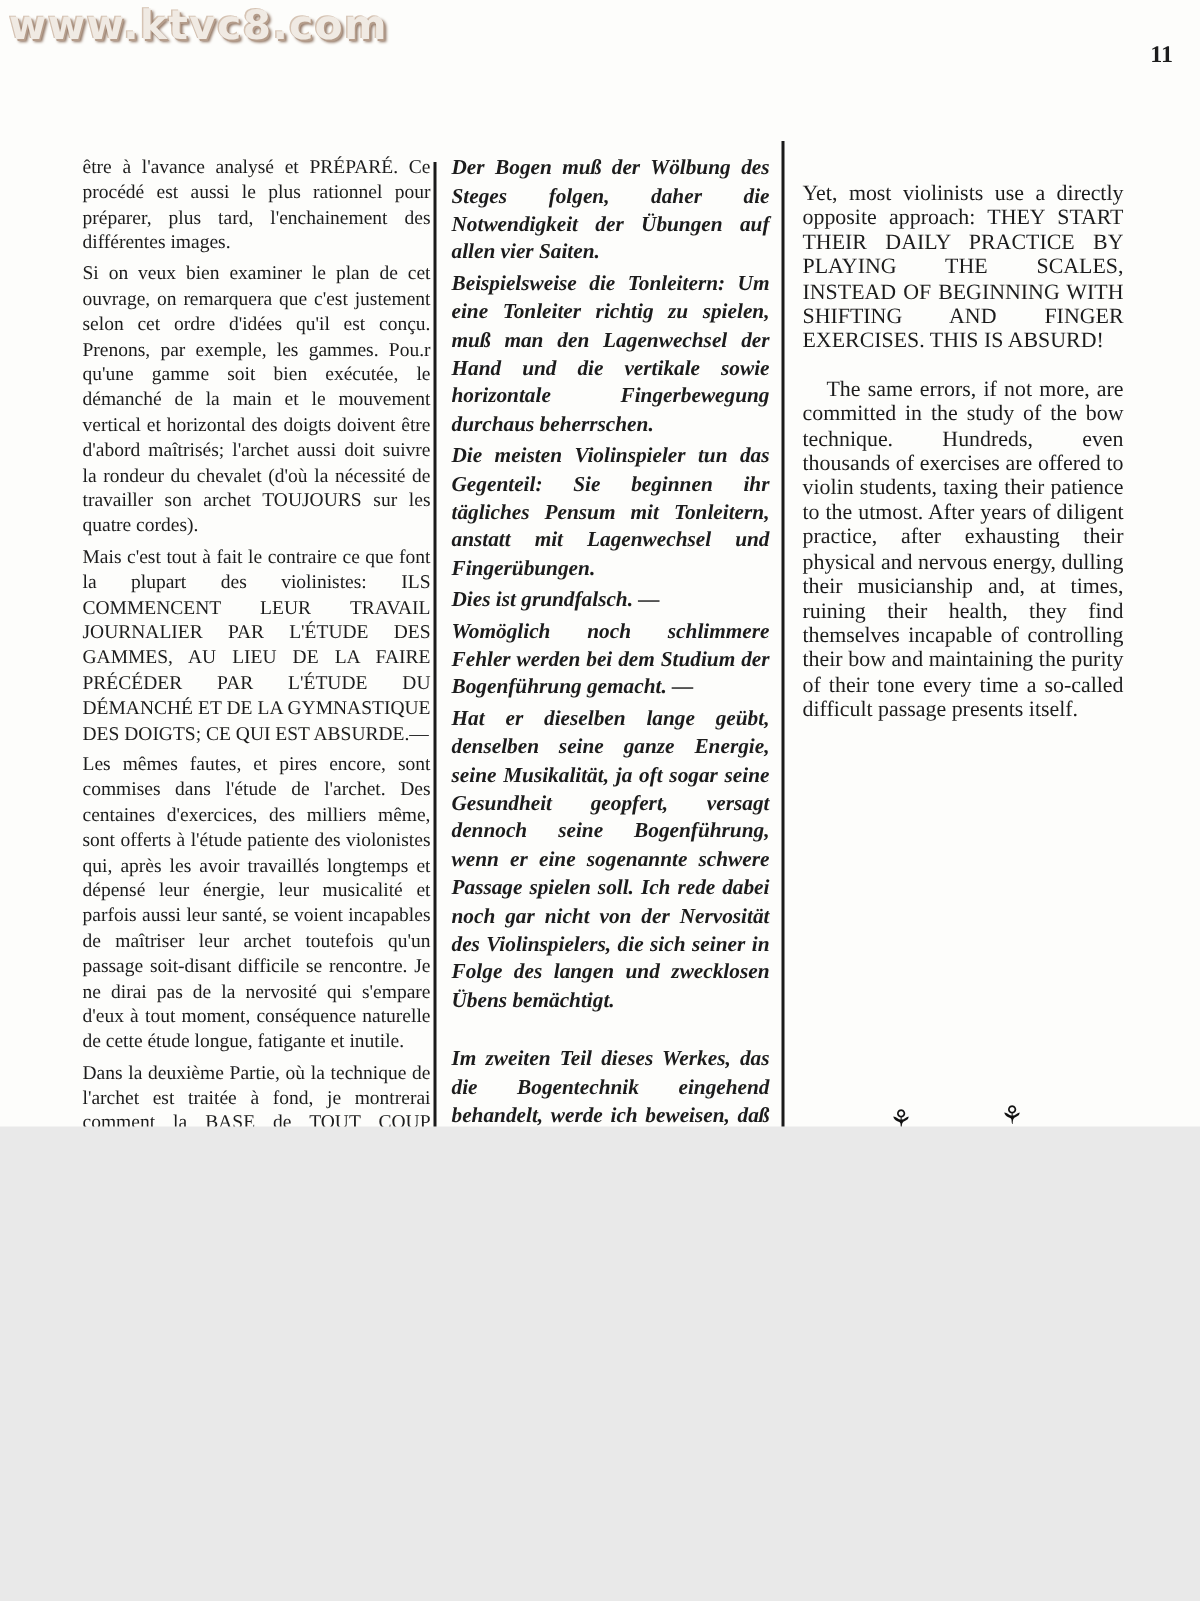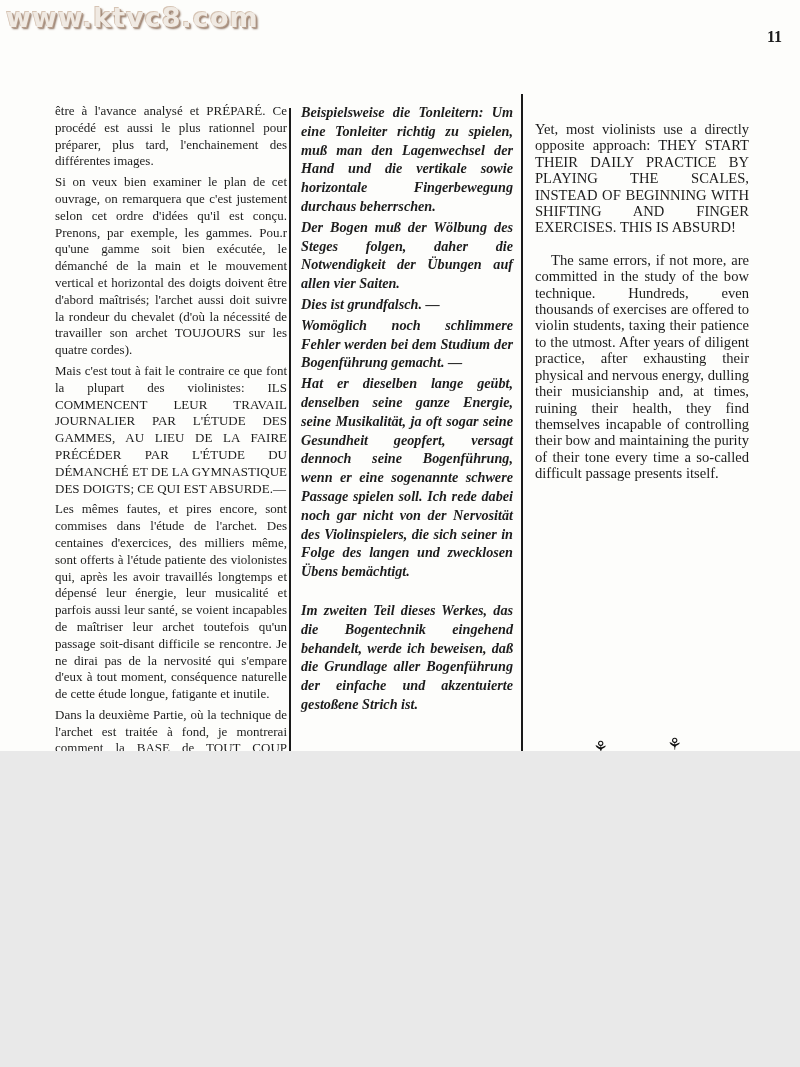--- a/index.html
+++ b/index.html
@@ -132,22 +132,23 @@
     <p>être à l'avance analysé et PRÉPARÉ. Ce procédé est aussi le plus rationnel pour préparer, plus tard, l'enchainement des différentes images.</p>
     <p>Si on veux bien examiner le plan de cet ouvrage, on remarquera que c'est justement selon cet ordre d'idées qu'il est conçu. Prenons, par exemple, les gammes. Pou.r qu'une gamme soit bien exécutée, le démanché de la main et le mouvement vertical et horizontal des doigts doivent être d'abord maîtrisés; l'archet aussi doit suivre la rondeur du chevalet (d'où la nécessité de travailler son archet TOUJOURS sur les quatre cordes).</p>
     <p>Mais c'est tout à fait le contraire ce que font la plupart des violinistes: ILS COMMENCENT LEUR TRAVAIL JOURNALIER PAR L'ÉTUDE DES GAMMES, AU LIEU DE LA FAIRE PRÉCÉDER PAR L'ÉTUDE DU DÉMANCHÉ ET DE LA GYMNASTIQUE DES DOIGTS; CE QUI EST ABSURDE.—</p>
     <p class="gap-before">Les mêmes fautes, et pires encore, sont commises dans l'étude de l'archet. Des centaines d'exercices, des milliers même, sont offerts à l'étude patiente des violonistes qui, après les avoir travaillés longtemps et dépensé leur énergie, leur musicalité et parfois aussi leur santé, se voient incapables de maîtriser leur archet toutefois qu'un passage soit-disant difficile se rencontre. Je ne dirai pas de la nervosité qui s'empare d'eux à tout moment, conséquence naturelle de cette étude longue, fatigante et inutile.</p>
     <p>Dans la deuxième Partie, où la technique de l'archet est traitée à fond, je montrerai comment la BASE de TOUT COUP D'ARCHET possible est uniquement le DÉTACHÉ, simple et accentué.</p>
   </div>
 
   <div class="vrule vrule-1"></div>
 
   <div class="col col-german">
+    <p>Der Bogen muß der Wölbung des Steges folgen, daher die Notwendigkeit der Übungen auf allen vier Saiten.</p>
     <p>Beispielsweise die Tonleitern: Um eine Tonleiter richtig zu spielen, muß man den Lagenwechsel der Hand und die vertikale sowie horizontale Fingerbewegung durchaus beherrschen.</p>
-    <p>Der Bogen muß der Wölbung des Steges folgen, daher die Notwendigkeit der Übungen auf allen vier Saiten.</p>
+    <p>Die meisten Violinspieler tun das Gegenteil: Sie beginnen ihr tägliches Pensum mit Tonleitern, anstatt mit Lagenwechsel und Fingerübungen.</p>
     <p>Dies ist grundfalsch. —</p>
     <p>Womöglich noch schlimmere Fehler werden bei dem Studium der Bogenführung gemacht. —</p>
     <p>Hat er dieselben lange geübt, denselben seine ganze Energie, seine Musikalität, ja oft sogar seine Gesundheit geopfert, versagt dennoch seine Bogenführung, wenn er eine sogenannte schwere Passage spielen soll. Ich rede dabei noch gar nicht von der Nervosität des Violinspielers, die sich seiner in Folge des langen und zwecklosen Übens bemächtigt.</p>
     <p class="gap-before">Im zweiten Teil dieses Werkes, das die Bogentechnik eingehend behandelt, werde ich beweisen, daß die Grundlage aller Bogenführung der einfache und akzentuierte gestoßene Strich ist.</p>
   </div>
 
   <div class="vrule vrule-2"></div>
 
   <div class="col col-english">
     <p>Yet, most violinists use a directly opposite approach: THEY START THEIR DAILY PRACTICE BY PLAYING THE SCALES, INSTEAD OF BEGINNING WITH SHIFTING AND FINGER EXERCISES. THIS IS ABSURD!</p>

